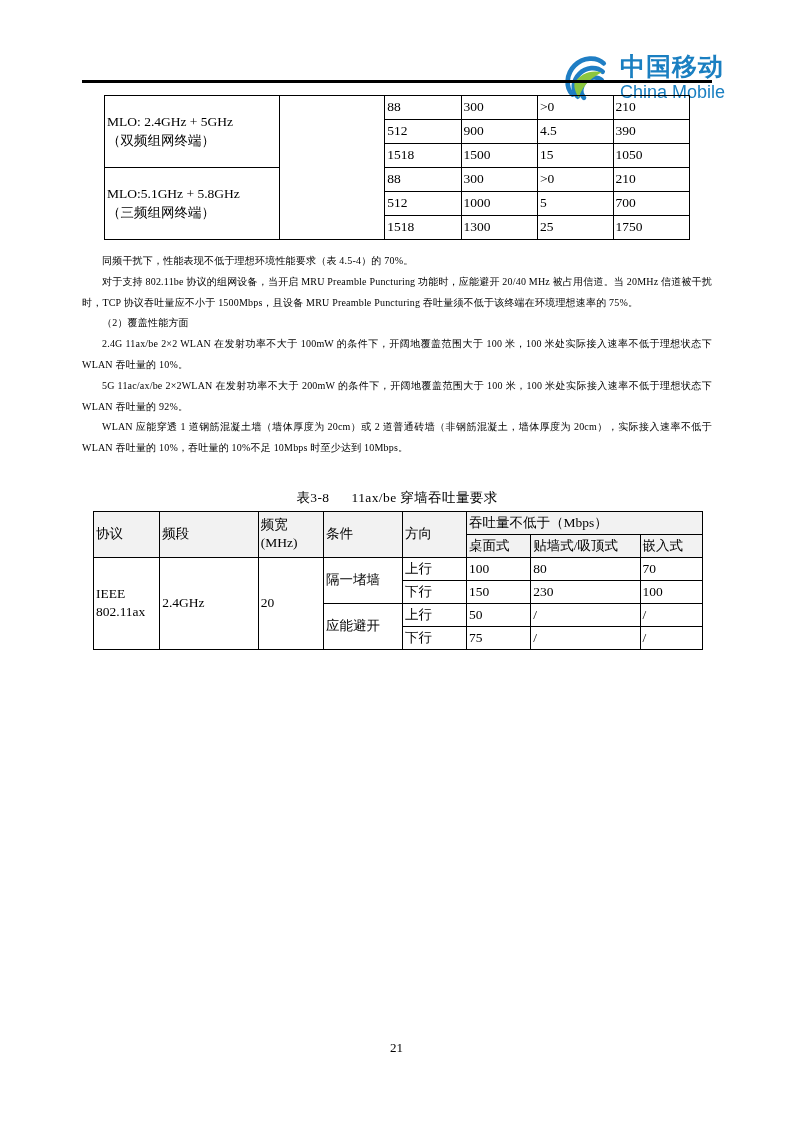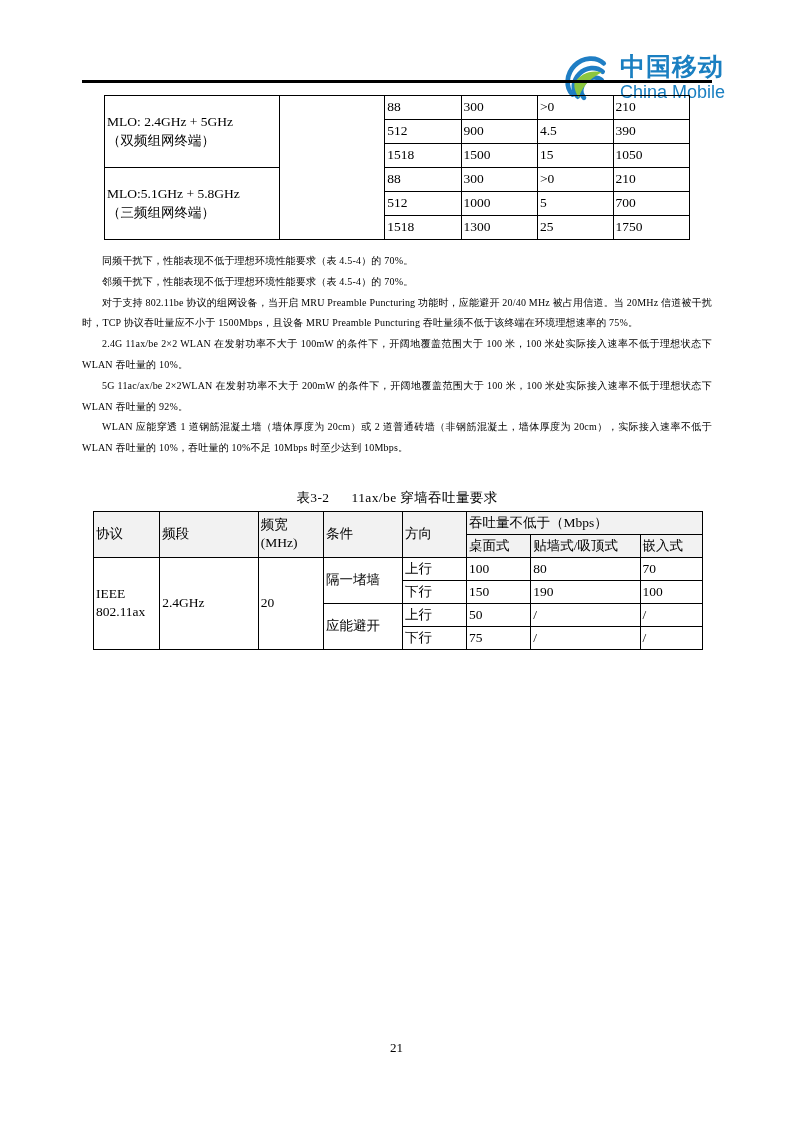--- a/index.html
+++ b/index.html
@@ -231,29 +231,29 @@
             <td class="t1-num">1300</td>
             <td class="t1-num">25</td>
             <td class="t1-num">1750</td>
           </tr>
         </tbody>
       </table>
     </div>
 
     <div class="para-block">
       <p class="para">同频干扰下，性能表现不低于理想环境性能要求（表 4.5-4）的 70%。</p>
-      <p class="para">邻频干扰下，性能表现不低于理想环境性能要求（表 4.5-4）的 70%。</p>
       <p class="para">对于支持 802.11be 协议的组网设备，当开启 MRU Preamble Puncturing 功能时，应能避开 20/40 MHz 被占用信道。当 20MHz 信道被干扰时，TCP 协议吞吐量应不小于 1500Mbps，且设备 MRU Preamble Puncturing 吞吐量须不低于该终端在环境理想速率的 75%。</p>
+      <p class="para">（2）覆盖性能方面</p>
       <p class="para">2.4G 11ax/be 2×2 WLAN 在发射功率不大于 100mW 的条件下，开阔地覆盖范围大于 100 米，100 米处实际接入速率不低于理想状态下 WLAN 吞吐量的 10%。</p>
       <p class="para">5G 11ac/ax/be 2×2WLAN 在发射功率不大于 200mW 的条件下，开阔地覆盖范围大于 100 米，100 米处实际接入速率不低于理想状态下 WLAN 吞吐量的 92%。</p>
       <p class="para">WLAN 应能穿透 1 道钢筋混凝土墙（墙体厚度为 20cm）或 2 道普通砖墙（非钢筋混凝土，墙体厚度为 20cm），实际接入速率不低于 WLAN 吞吐量的 10%，吞吐量的 10%不足 10Mbps 时至少达到 10Mbps。</p>
     </div>
 
     <div class="t2-caption">
-      <span>表3-2</span><span class="cap-sp"></span><span>11ax/be 穿墙吞吐量要求</span>
+      <span>表3-8</span><span class="cap-sp"></span><span>11ax/be 穿墙吞吐量要求</span>
     </div>
 
     <table class="doc-table t2">
       <tbody>
         <tr>
           <td class="hdr t2-c1" rowspan="2">协议</td>
           <td class="hdr t2-c2" rowspan="2">频段</td>
           <td class="hdr t2-c3 two-line" rowspan="2">
             <span>频宽</span><br>
             <span>(MHz)</span>
@@ -277,21 +277,21 @@
           <td rowspan="4">20</td>
           <td rowspan="2">隔一堵墙</td>
           <td>上行</td>
           <td>100</td>
           <td>80</td>
           <td>70</td>
         </tr>
         <tr>
           <td>下行</td>
           <td>150</td>
-          <td>190</td>
+          <td>230</td>
           <td>100</td>
         </tr>
         <tr>
           <td rowspan="2">应能避开</td>
           <td>上行</td>
           <td>50</td>
           <td>/</td>
           <td>/</td>
         </tr>
         <tr>

